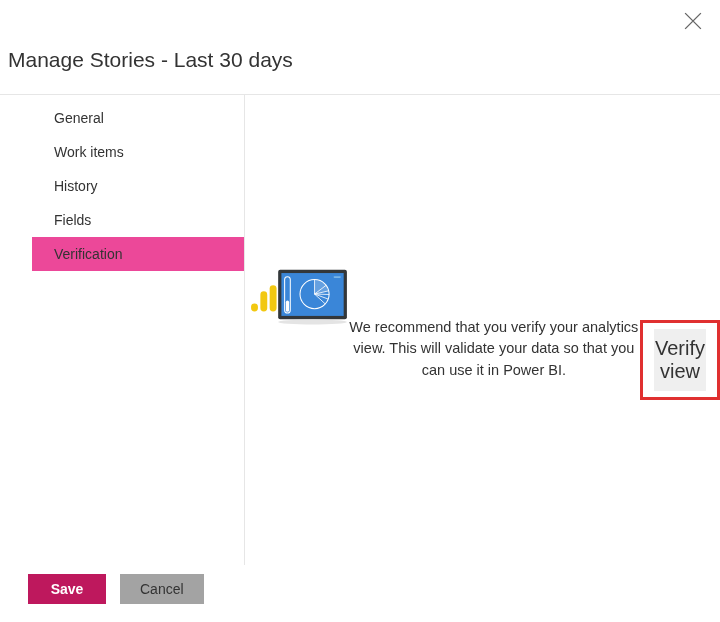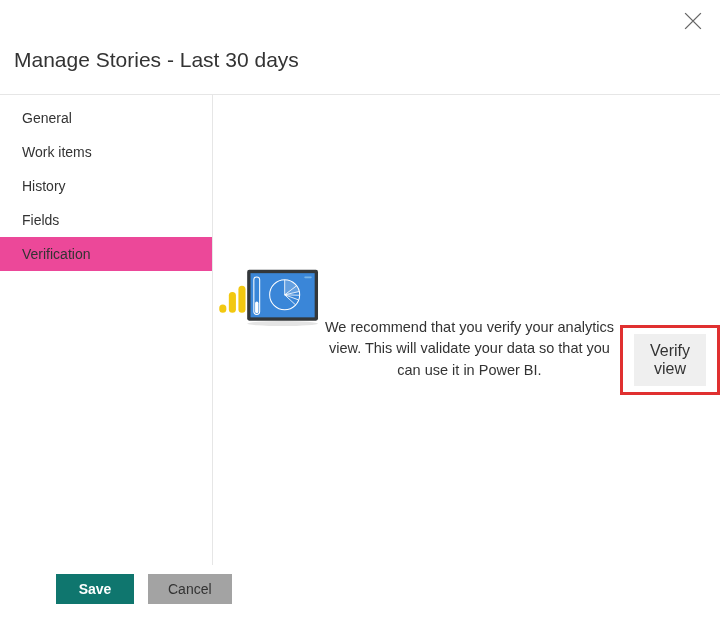--- a/index.html
+++ b/index.html
@@ -19,35 +19,36 @@
       width: 18px;
       height: 18px;
       cursor: pointer;
       color: #666;
     }
     .close-btn svg { width: 100%; height: 100%; }
     .title {
       font-size: 21px;
       font-weight: 300;
       color: #333;
-      padding: 48px 0 22px 14px;
+      padding: 48px 0 22px 8px;
     }
     .divider {
       border: none;
       border-top: 1px solid #e6e6e6;
       margin: 0;
     }
     .content-area {
       display: flex;
       height: 470px;
     }
     .sidebar {
       width: 213px;
       border-right: 1px solid #e6e6e6;
       padding-top: 6px;
+      margin-left: 32px;
     }
     .sidebar-item {
       padding: 9px 22px;
       font-size: 14px;
       color: #333;
       cursor: pointer;
     }
     .sidebar-item.selected { background: #ec4899; }
     .main {
       flex: 1;
@@ -68,46 +69,45 @@
       line-height: 1.45;
       margin-bottom: 22px;
     }
     .highlight-box {
       border: 3px solid #e03030;
       padding: 6px 11px;
     }
     .verify-btn {
       background: #efefef;
       border: none;
-      padding: 8px 16px;
-      font-size: 16px;
+      padding: 8px 1px;
+      font-size: 20px;
       color: #333;
       cursor: pointer;
       font-family: inherit;
     }
     .footer {
       position: absolute;
       bottom: 18px;
       left: 28px;
       display: flex;
       gap: 14px;
     }
     .btn {
       border: none;
       padding: 7px 20px;
       font-size: 14px;
       font-family: inherit;
       cursor: pointer;
       min-width: 78px;
     }
     .btn-primary {
-      background: #0f766e;
+      background: #be185d;
       color: #fff;
       font-weight: 600;
-      margin-left: 28px;
     }
     .btn-secondary {
       background: #a3a3a3;
       color: #333;
     }
   </style>
 </head>
 <body>
 
 <div class="close-btn">

